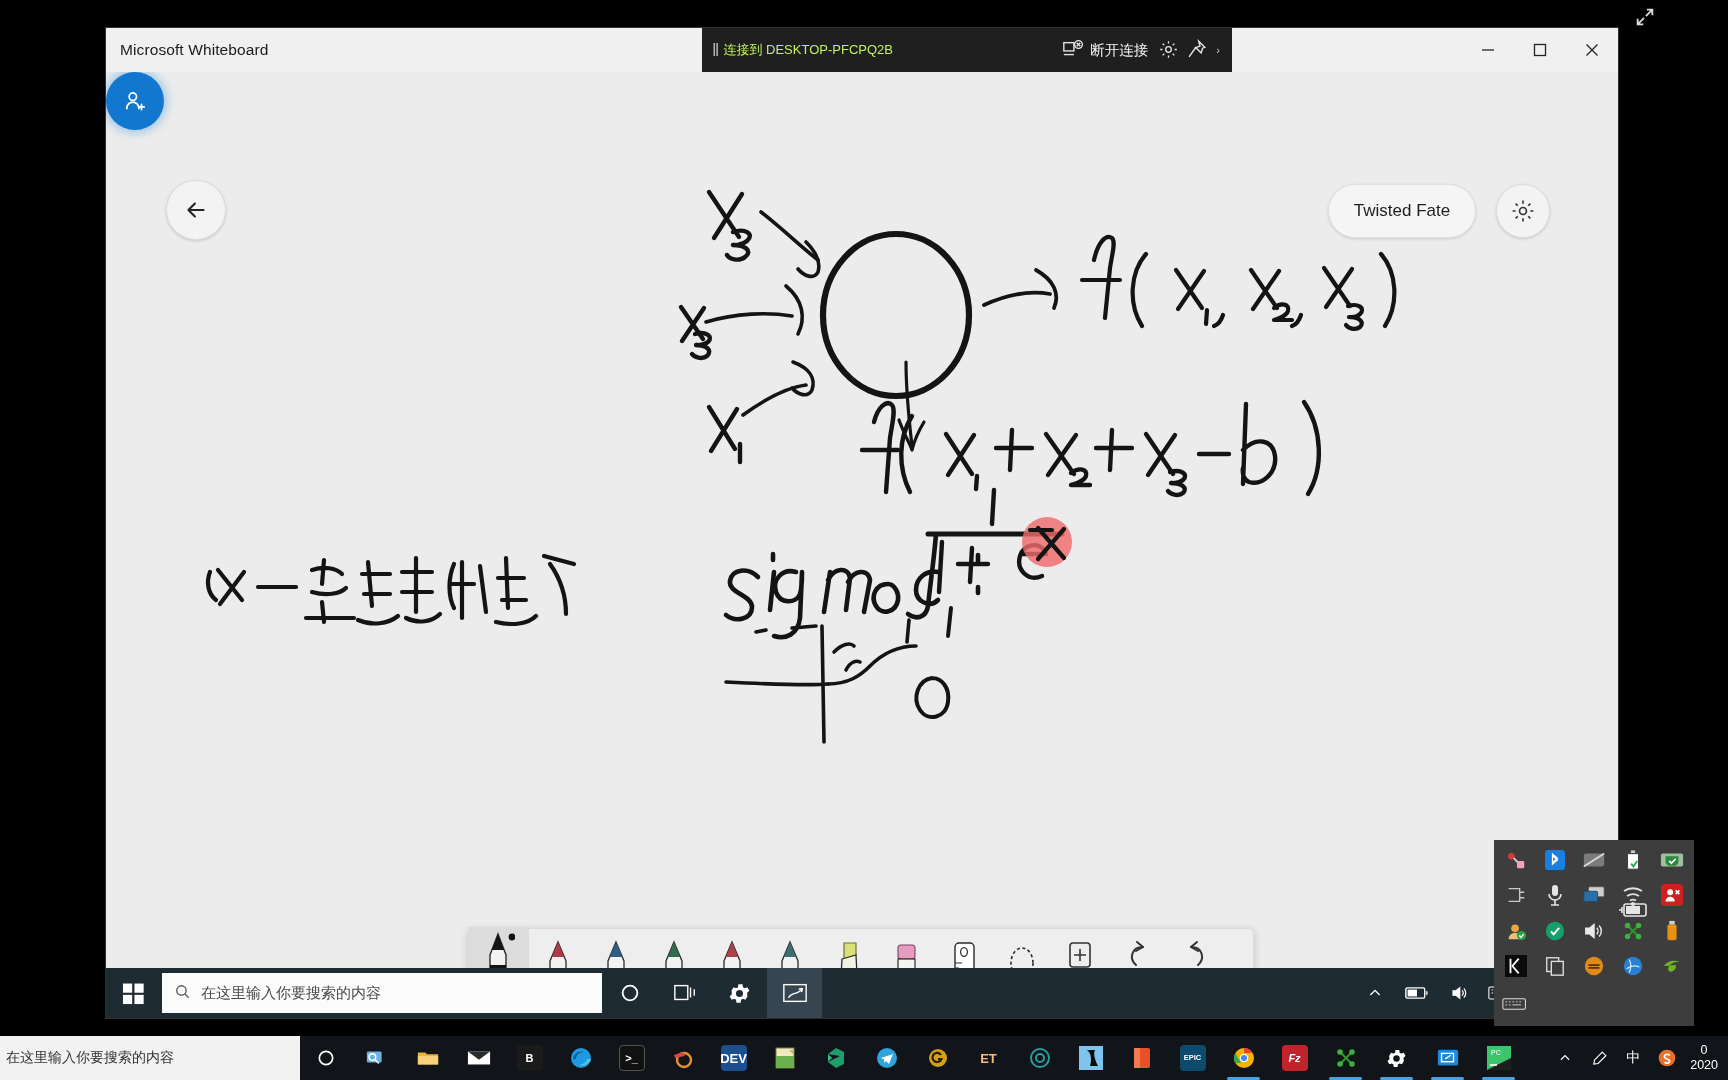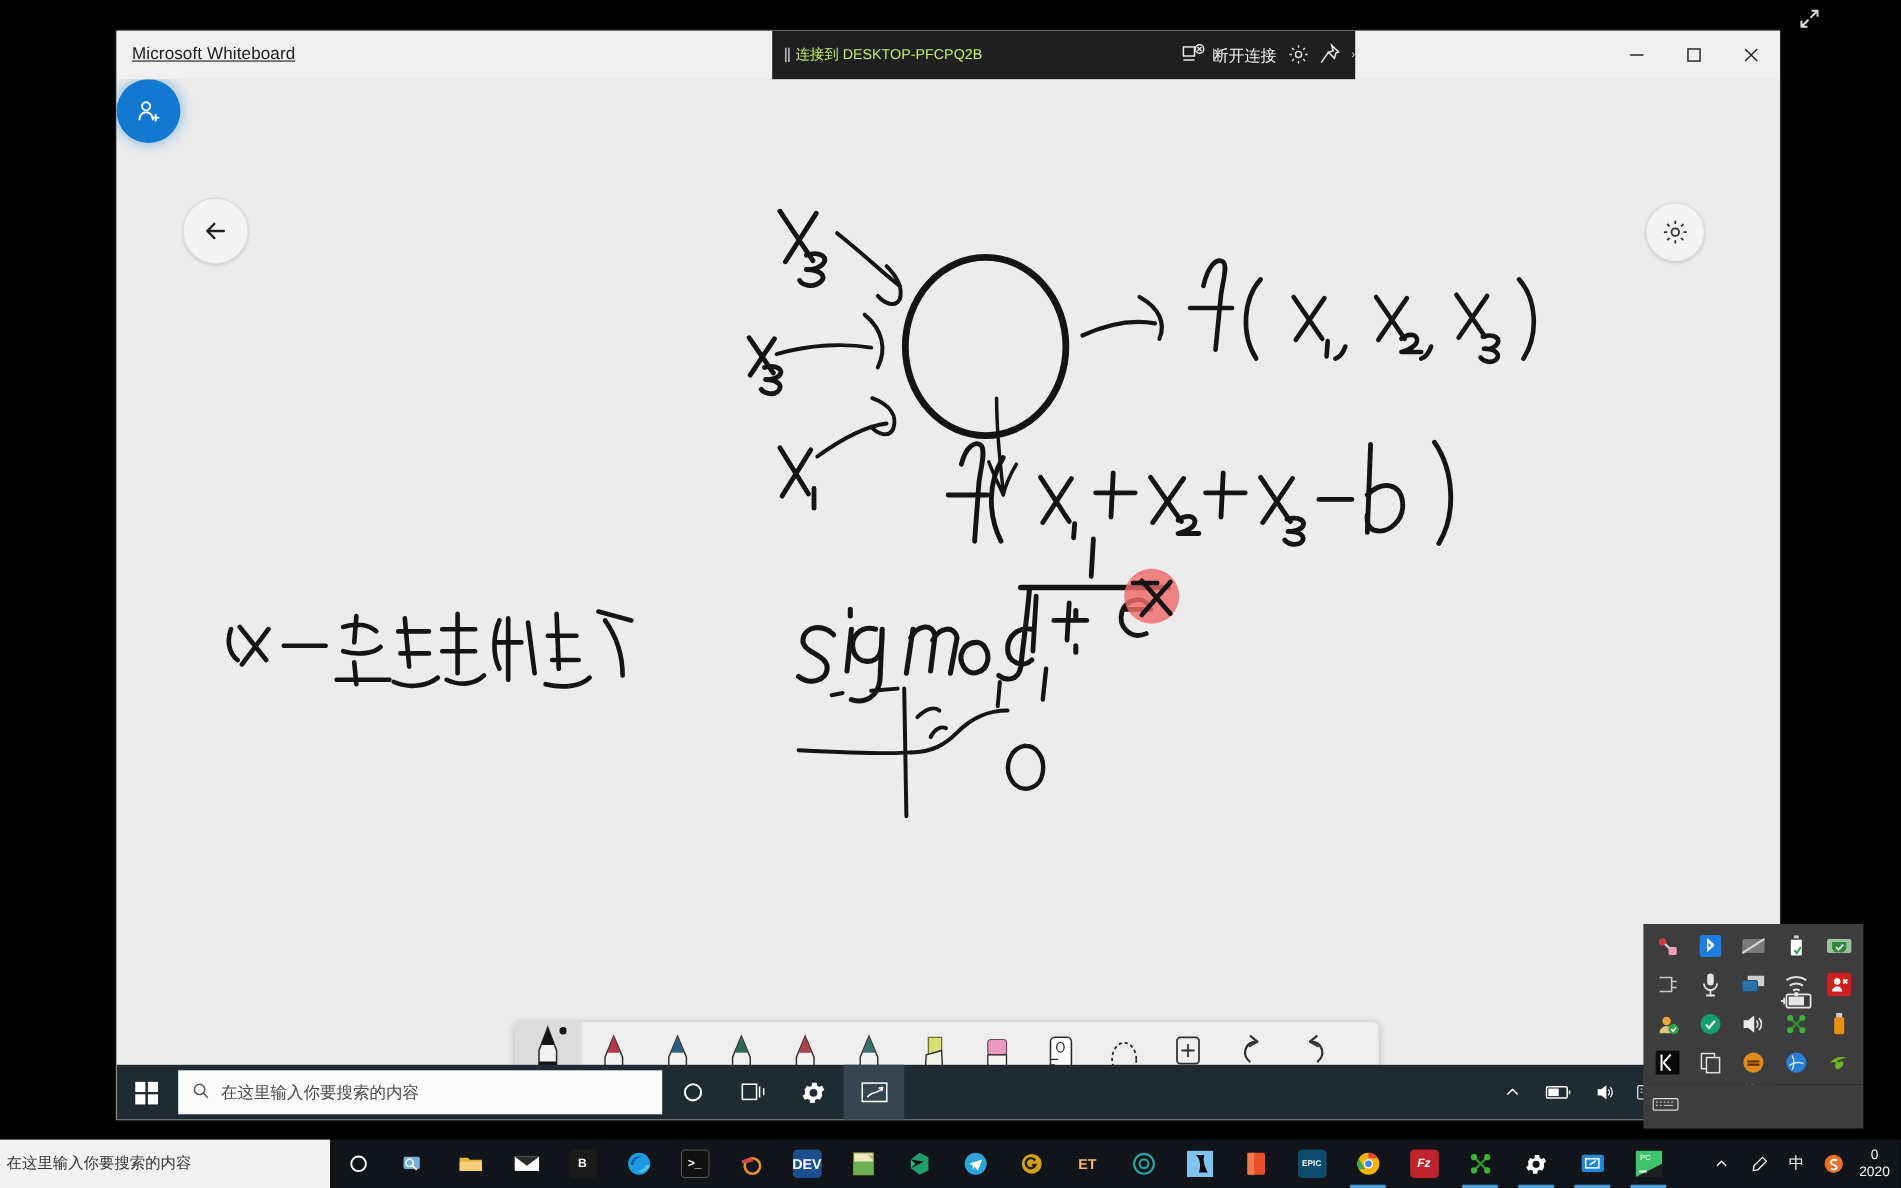--- a/index.html
+++ b/index.html
@@ -21,40 +21,40 @@
     position: absolute; left: 106px; top: 28px;
     width: 1512px; height: 990px;
     background: #e8e8e8;
     box-shadow: 0 0 0 1px #303030;
   }
   .rdp-titlebar {
     position: absolute; left:0; top:0; width:100%; height:44px;
     background:#f0f0f0; display:flex; align-items:center;
   }
   .rdp-title {
-    font-size: 15.5px; color:#1b1b1b; padding-left:14px; letter-spacing:.1px;text-decoration:underline;
+    font-size: 15.5px; color:#1b1b1b; padding-left:14px; letter-spacing:.1px;
   }
   .win-controls {
     position:absolute; right:0; top:0; height:44px; display:flex;
   }
   .win-btn {
     width:52px; height:44px; display:flex; align-items:center; justify-content:center;
     color:#222;
   }
   .win-btn svg { display:block; }
 
   
   .conn-bar {
     position:absolute; left:596px; top:0px; width:530px; height:44px;
     background:#1f1f1f; display:flex; align-items:center; color:#fff;
     z-index: 6;
   }
   .conn-grip { color:#b8b8b8; font-size:18px; padding:0 6px 0 10px; letter-spacing:-2px; }
   .conn-name { font-size:13px; color:#bef264; }
-  .conn-right { margin-left:auto; display:flex; align-items:center; gap:6px; padding-right:0; }
+  .conn-right { margin-left:auto; display:flex; align-items:center; gap:6px; padding-right:12px; }
   .conn-disconnect { display:flex; align-items:center; gap:6px; font-size:14.5px; color:#f2f2f2; padding:0 4px; }
   .conn-ico { width:22px; height:22px; color:#e6e6e6; }
   .conn-chevron { font-size:11px; color:#cfcfcf; padding-left:2px; }
 
   
   .wb {
     position:absolute; left:0; top:44px; width:1512px; height:946px;
     background:#ececec; overflow:hidden;
   }
   .wb-canvas { position:absolute; inset:0; }
@@ -365,20 +365,23 @@
       </div>
 
       <div class="share-btn">
         <svg width="26" height="26" viewBox="0 0 24 24" fill="none" stroke="#ffffff" stroke-width="1.6" stroke-linecap="round">
           <circle cx="10" cy="8" r="3.4"></circle>
           <path d="M4.4 19c0-3.6 2.6-6 5.6-6s5.6 2.4 5.6 6"></path>
           <path d="M18 15v5M15.5 17.5h5"></path>
         </svg>
       </div>
 
+      <div class="name-pill">
+        <span>Twisted Fate</span>
+      </div>
 
       <div class="circ-btn gear-btn">
         <svg width="26" height="26" viewBox="0 0 24 24" fill="none" stroke="#333" stroke-width="1.5">
           <circle cx="12" cy="12" r="3.2"></circle>
           <path d="M12 2.4v2.8M12 18.8v2.8M21.6 12h-2.8M5.2 12H2.4M18.8 5.2l-2 2M7.2 16.8l-2 2M18.8 18.8l-2-2M7.2 7.2l-2-2"></path>
         </svg>
       </div>
 
       <div class="pen-toolbar">
 

